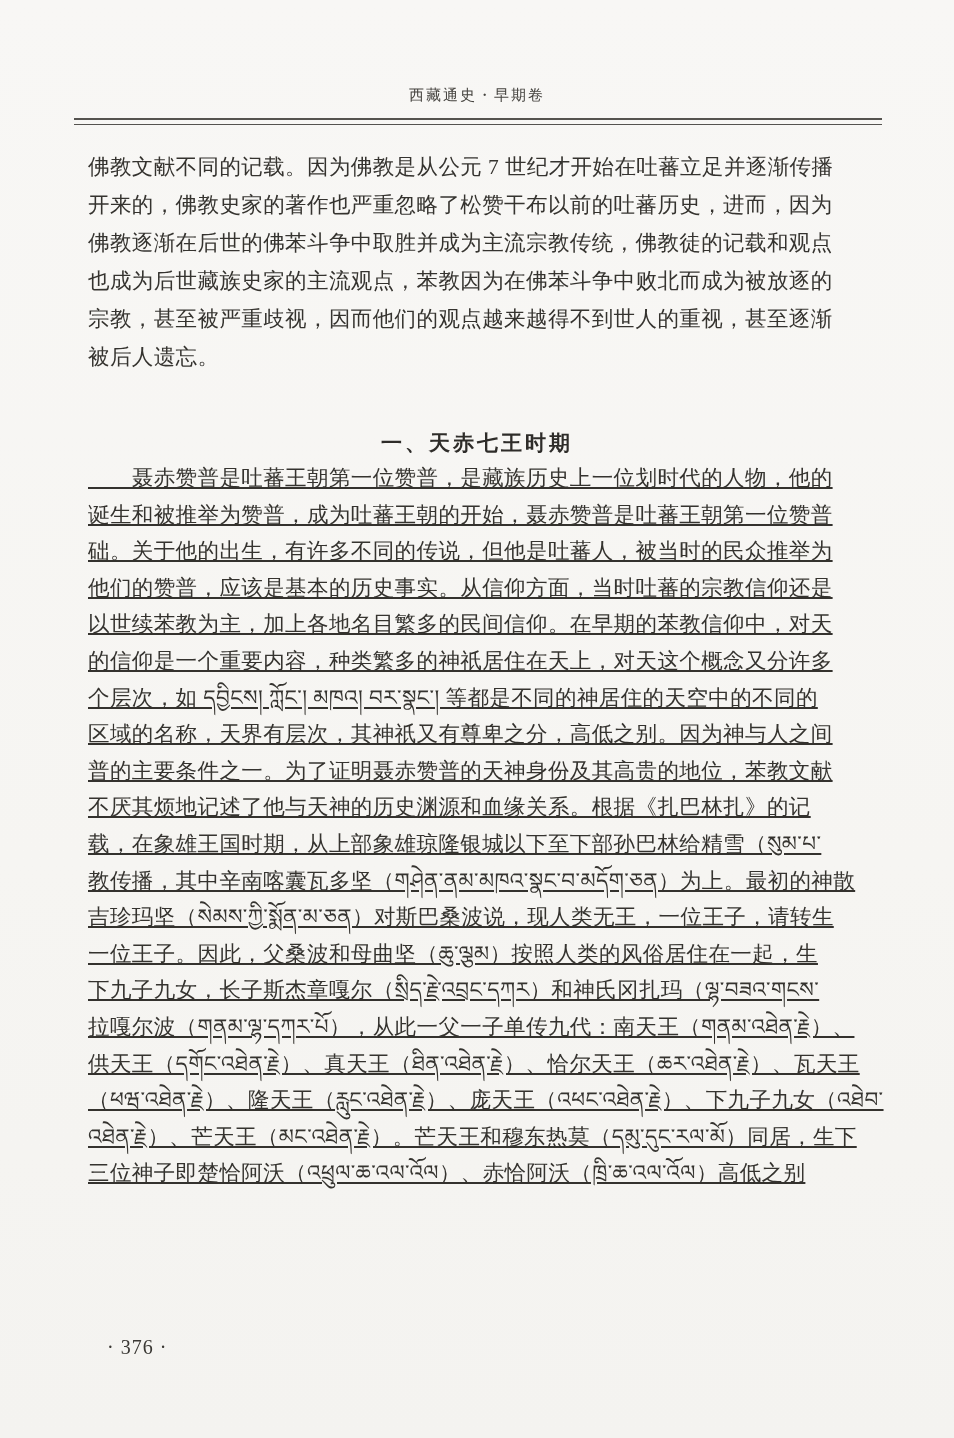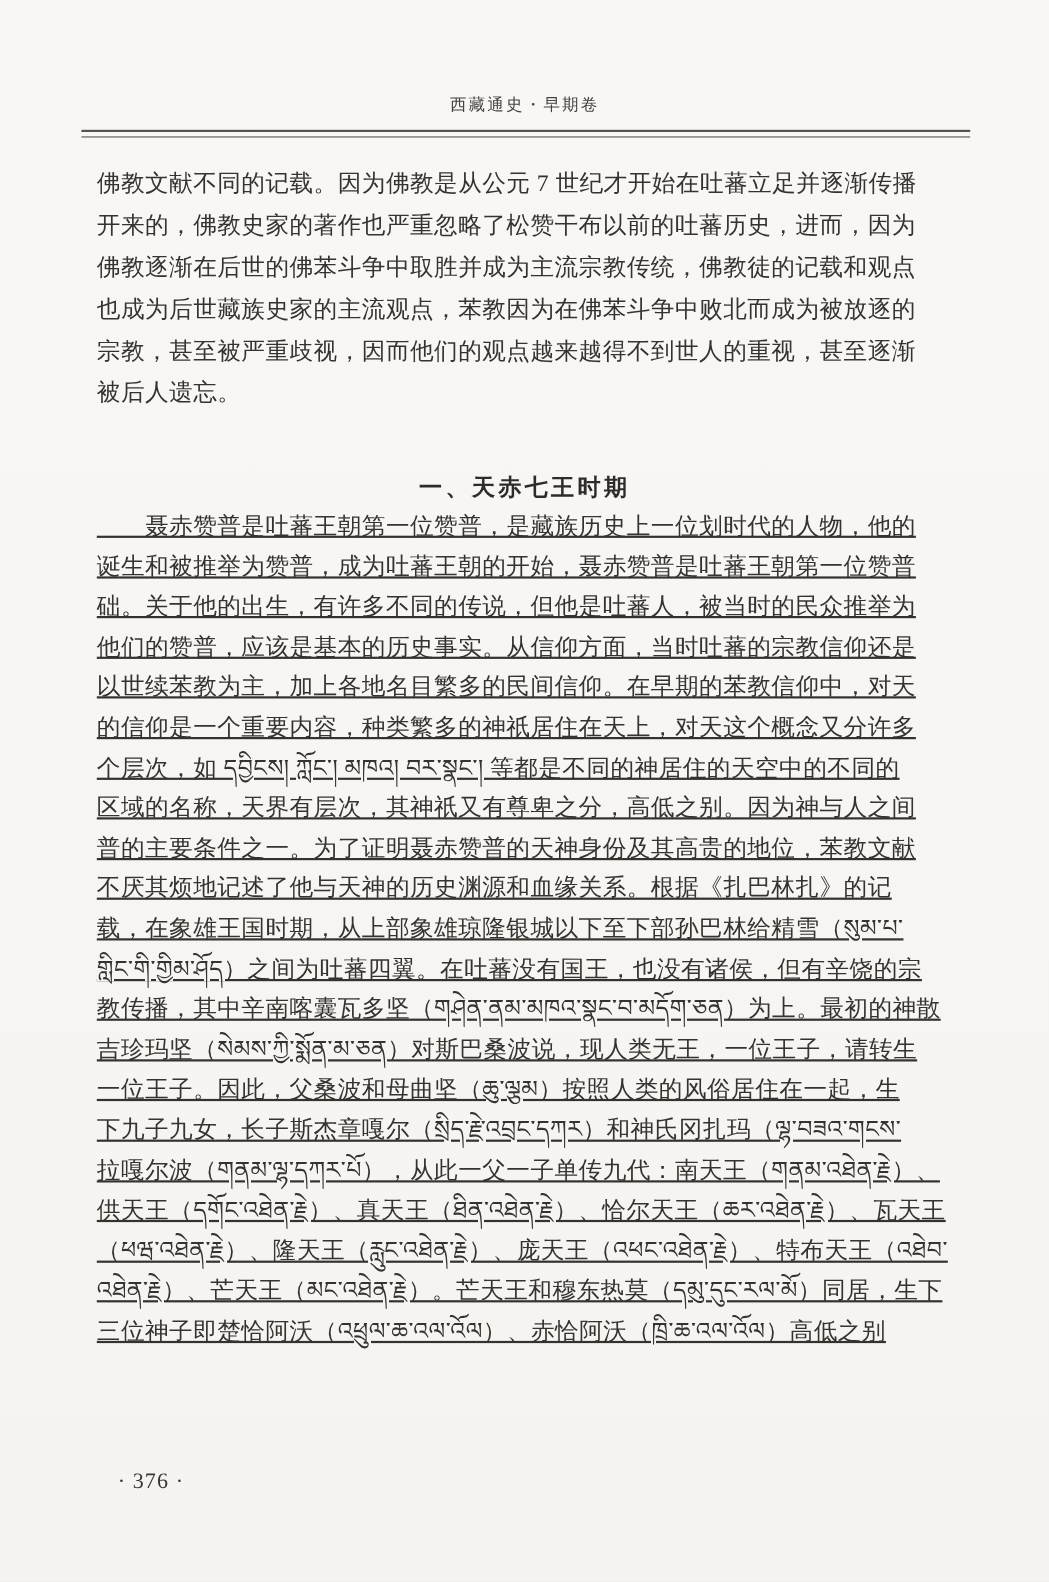--- a/index.html
+++ b/index.html
@@ -97,27 +97,26 @@
       <div class="text-line">诞生和被推举为赞普，成为吐蕃王朝的开始，聂赤赞普是吐蕃王朝第一位赞普</div>
       <div class="text-line">础。关于他的出生，有许多不同的传说，但他是吐蕃人，被当时的民众推举为</div>
       <div class="text-line">他们的赞普，应该是基本的历史事实。从信仰方面，当时吐蕃的宗教信仰还是</div>
       <div class="text-line">以世续苯教为主，加上各地名目繁多的民间信仰。在早期的苯教信仰中，对天</div>
       <div class="text-line">的信仰是一个重要内容，种类繁多的神祇居住在天上，对天这个概念又分许多</div>
       <div class="text-line">个层次，如 དབྱིངས། ཀློང་། མཁའ། བར་སྣང་། 等都是不同的神居住的天空中的不同的</div>
       <div class="text-line">区域的名称，天界有层次，其神祇又有尊卑之分，高低之别。因为神与人之间</div>
       <div class="text-line">普的主要条件之一。为了证明聂赤赞普的天神身份及其高贵的地位，苯教文献</div>
       <div class="text-line">不厌其烦地记述了他与天神的历史渊源和血缘关系。根据《扎巴林扎》的记</div>
       <div class="text-line">载，在象雄王国时期，从上部象雄琼隆银城以下至下部孙巴林给精雪（སུམ་པ་</div>
-      <div class="text-line">གླིང་གི་གྱིམ་ཤོད）之间为吐蕃四翼。在吐蕃没有国王，也没有诸侯，但有辛饶的宗</div>
       <div class="text-line">教传播，其中辛南喀囊瓦多坚（གཤེན་ནམ་མཁའ་སྣང་བ་མདོག་ཅན）为上。最初的神散</div>
       <div class="text-line">吉珍玛坚（སེམས་ཀྱི་སྨོན་མ་ཅན）对斯巴桑波说，现人类无王，一位王子，请转生</div>
       <div class="text-line">一位王子。因此，父桑波和母曲坚（ཆུ་ལྕམ）按照人类的风俗居住在一起，生</div>
       <div class="text-line">下九子九女，长子斯杰章嘎尔（སྲིད་རྗེ་འབྲང་དཀར）和神氏冈扎玛（ལྷ་བཟའ་གངས་</div>
       <div class="text-line">拉嘎尔波（གནམ་ལྷ་དཀར་པོ），从此一父一子单传九代：南天王（གནམ་འཐེན་རྗེ）、</div>
       <div class="text-line">供天王（དགོང་འཐེན་རྗེ）、真天王（ཐིན་འཐེན་རྗེ）、恰尔天王（ཆར་འཐེན་རྗེ）、瓦天王</div>
-      <div class="text-line">（ཕཝ་འཐེན་རྗེ）、隆天王（རླུང་འཐེན་རྗེ）、庞天王（འཕང་འཐེན་རྗེ）、特布天王（འཐེབ་</div>
+      <div class="text-line">（ཕཝ་འཐེན་རྗེ）、隆天王（རླུང་འཐེན་རྗེ）、庞天王（འཕང་འཐེན་རྗེ）、下九子九女（འཐེབ་</div>
       <div class="text-line">འཐེན་རྗེ）、芒天王（མང་འཐེན་རྗེ）。芒天王和穆东热莫（དམུ་དུང་རལ་མོ）同居，生下</div>
       <div class="text-line">三位神子即楚恰阿沃（འཕྲུལ་ཆ་འལ་འོལ）、赤恰阿沃（ཁྲི་ཆ་འལ་འོལ）高低之别</div>
     </div>
 
   <div class="page-number">· 376 ·</div>
 
 </div>
 
 </body></html>

